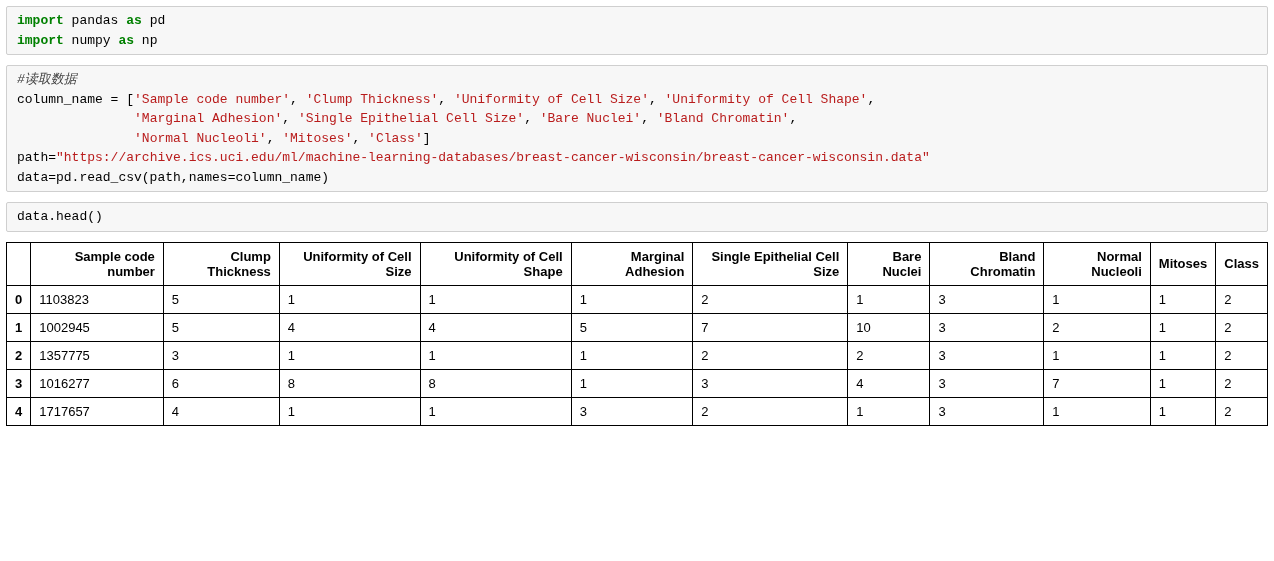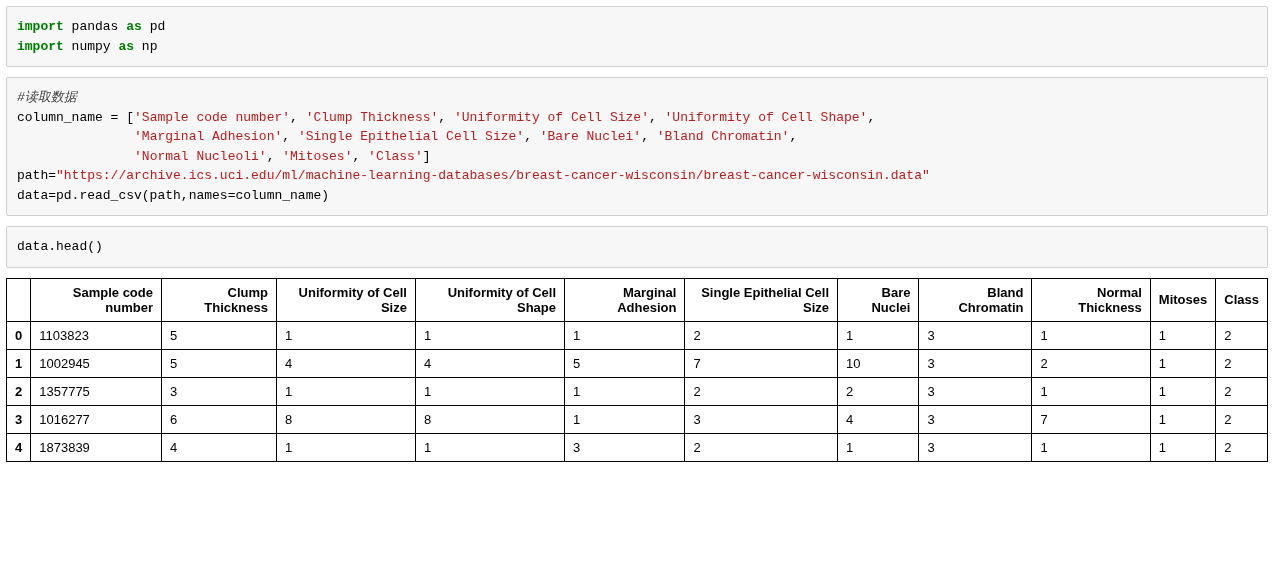--- a/index.html
+++ b/index.html
@@ -7,21 +7,21 @@
     font-size: 13px;
     background: #fff;
     margin: 0;
     padding: 6px;
     color: #000;
   }
   .code-cell {
     background: #f7f7f7;
     border: 1px solid #cfcfcf;
     border-radius: 2px;
-    padding: 10px 10px;
+    padding: 4px 10px;
     margin-bottom: 10px;
     font-family: "SimSun", "Courier New", monospace;
     font-size: 13px;
     line-height: 1.5;
     white-space: pre;
     overflow-x: auto;
   }
   .kw-green { color: #008000; font-weight: bold; }
   .kw-blue { color: #404040; font-style: italic; }
   .str-red { color: #b91c1c; }
@@ -67,21 +67,21 @@
     <tr>
       <th class="row-head"></th>
       <th class="col-head">Sample code number</th>
       <th class="col-head">Clump Thickness</th>
       <th class="col-head">Uniformity of Cell Size</th>
       <th class="col-head">Uniformity of Cell Shape</th>
       <th class="col-head">Marginal Adhesion</th>
       <th class="col-head">Single Epithelial Cell Size</th>
       <th class="col-head">Bare Nuclei</th>
       <th class="col-head">Bland Chromatin</th>
-      <th class="col-head">Normal Thickness</th>
+      <th class="col-head">Normal Nucleoli</th>
       <th class="col-head">Mitoses</th>
       <th class="col-head">Class</th>
     </tr>
   </thead>
   <tbody>
     <tr>
       <th class="row-head">0</th>
       <td>1103823</td>
       <td>5</td>
       <td>1</td>
@@ -131,21 +131,21 @@
       <td>1</td>
       <td>3</td>
       <td>4</td>
       <td>3</td>
       <td>7</td>
       <td>1</td>
       <td>2</td>
     </tr>
     <tr>
       <th class="row-head">4</th>
-      <td>1873839</td>
+      <td>1717657</td>
       <td>4</td>
       <td>1</td>
       <td>1</td>
       <td>3</td>
       <td>2</td>
       <td>1</td>
       <td>3</td>
       <td>1</td>
       <td>1</td>
       <td>2</td>

